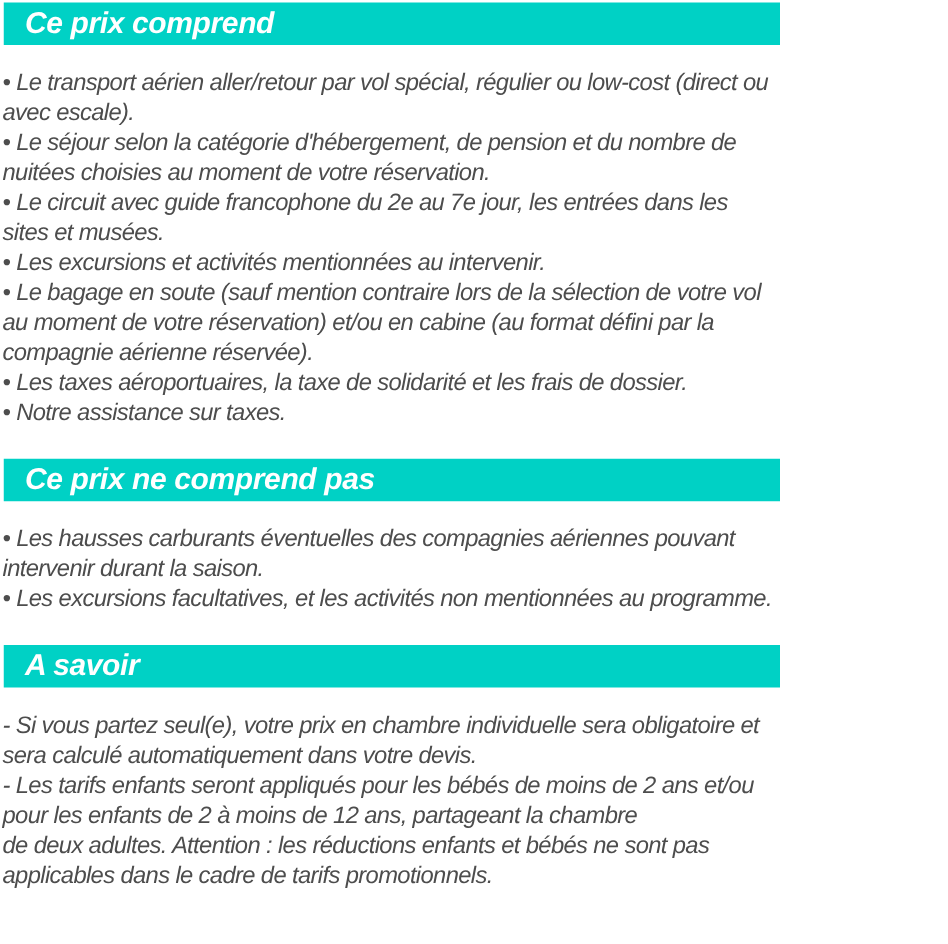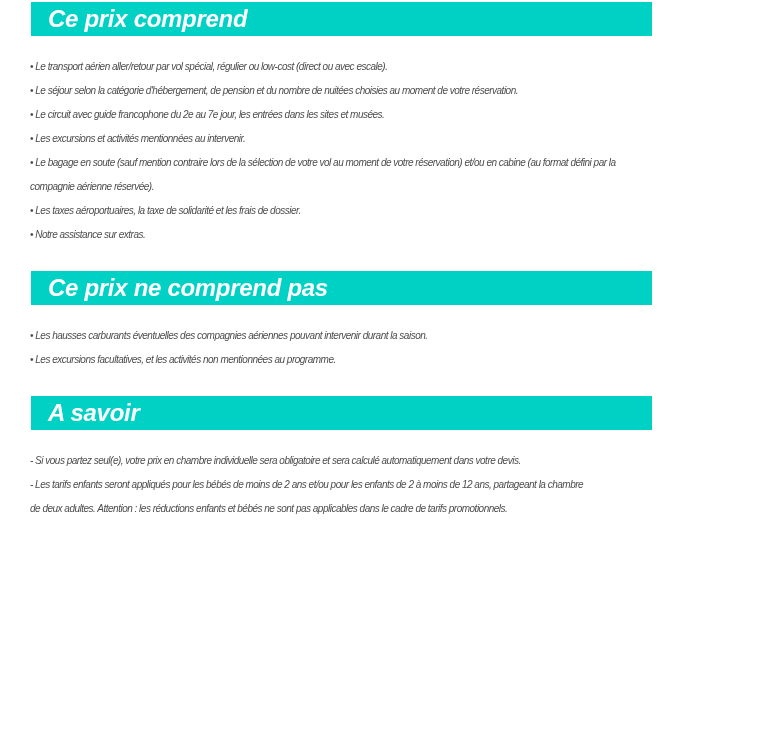--- a/index.html
+++ b/index.html
@@ -9,21 +9,20 @@
   }
   body {
     width: 758px;
     height: 755px;
     overflow: hidden;
     font-family: "Liberation Sans", sans-serif;
   }
   .page {
     padding-top: 2px;
     width: 624px;
-    padding-left: 28px;
   }
   .section + .section {
     margin-top: 24px;
   }
   .bar {
     margin-left: 3px;
     height: 34px;
     background: var(--accent, #00d1c5);
     display: flex;
     align-items: center;
@@ -36,21 +35,21 @@
     font-size: 24px;
     font-weight: bold;
     font-style: italic;
     letter-spacing: -0.3px;
     white-space: nowrap;
   }
   .content {
     padding: 19px 6px 0 2px;
     color: var(--body-text, #4d4d4d);
     font-style: italic;
-    font-size: 10px;
+    font-size: 19px;
     line-height: 24px;
     letter-spacing: -0.5px;
   }
   .line-item {
     margin: 0;
   }
 </style>
 </head>
 <body style="background: rgb(255, 255, 255);">
 
@@ -60,21 +59,21 @@
     <header class="bar">
       <h2 class="bar-title">Ce prix comprend</h2>
     </header>
     <div class="content">
         <div class="line-item">• Le transport aérien aller/retour par vol spécial, régulier ou low-cost (direct ou avec escale).</div>
         <div class="line-item">• Le séjour selon la catégorie d'hébergement, de pension et du nombre de nuitées choisies au moment de votre réservation.</div>
         <div class="line-item">• Le circuit avec guide francophone du 2e au 7e jour, les entrées dans les sites et musées.</div>
         <div class="line-item">• Les excursions et activités mentionnées au intervenir.</div>
         <div class="line-item">• Le bagage en soute (sauf mention contraire lors de la sélection de votre vol au moment de votre réservation) et/ou en cabine (au format défini par la compagnie aérienne réservée).</div>
         <div class="line-item">• Les taxes aéroportuaires, la taxe de solidarité et les frais de dossier.</div>
-        <div class="line-item">• Notre assistance sur extras.</div>
+        <div class="line-item">• Notre assistance sur taxes.</div>
       </div>
   </section>
 
   <section class="section">
     <header class="bar">
       <h2 class="bar-title">Ce prix ne comprend pas</h2>
     </header>
     <div class="content">
         <div class="line-item">• Les hausses carburants éventuelles des compagnies aériennes pouvant intervenir durant la saison.</div>
         <div class="line-item">• Les excursions facultatives, et les activités non mentionnées au programme.</div>

